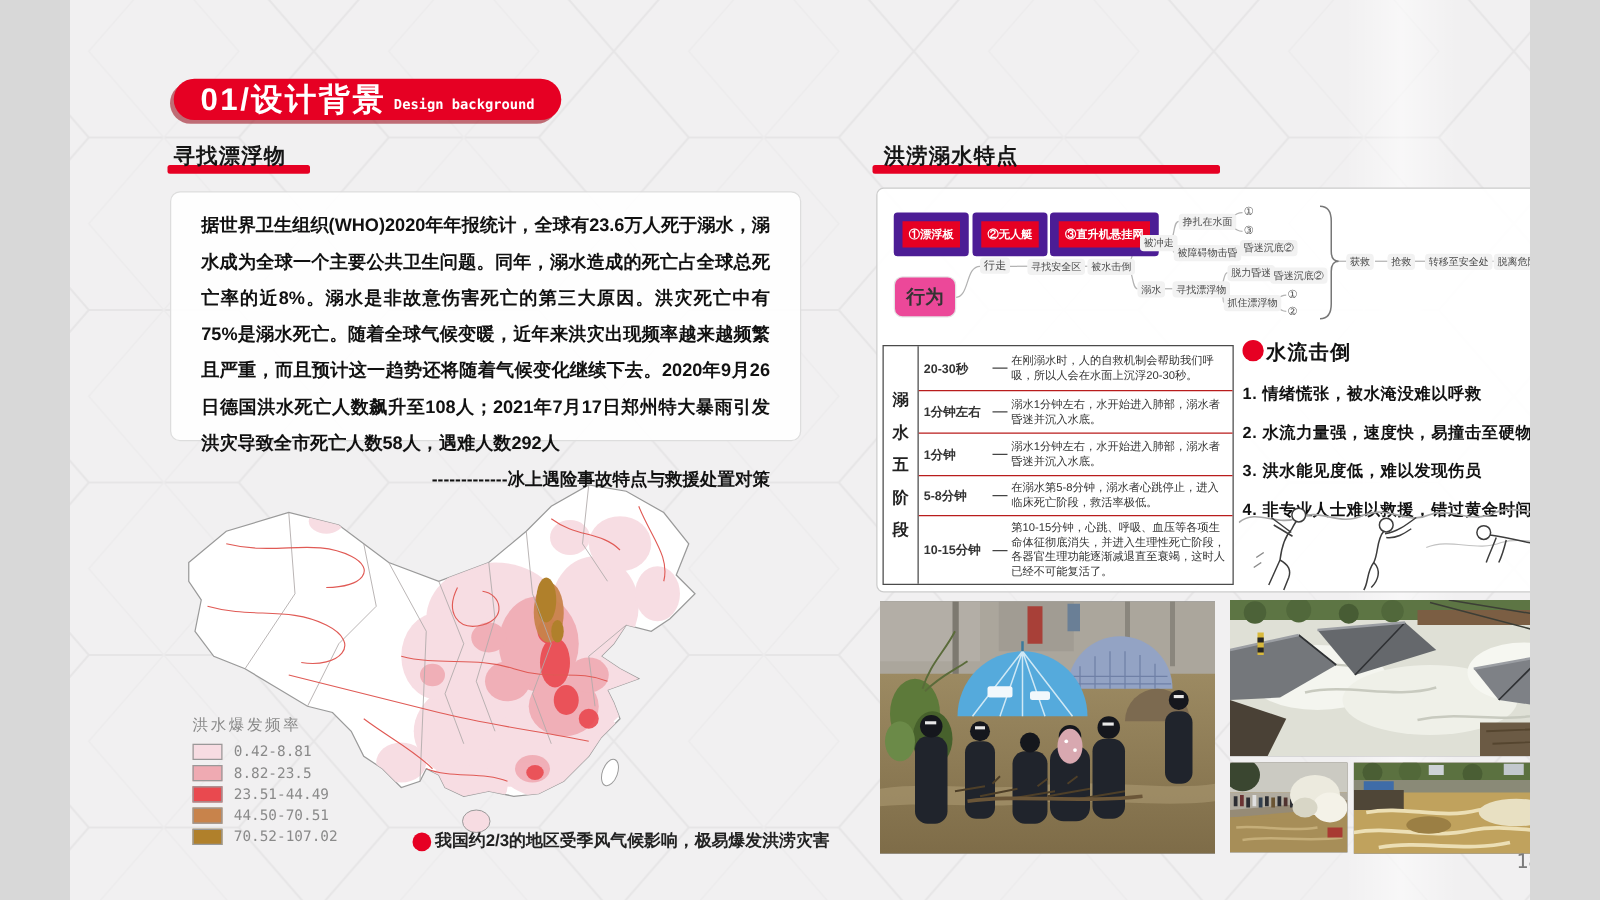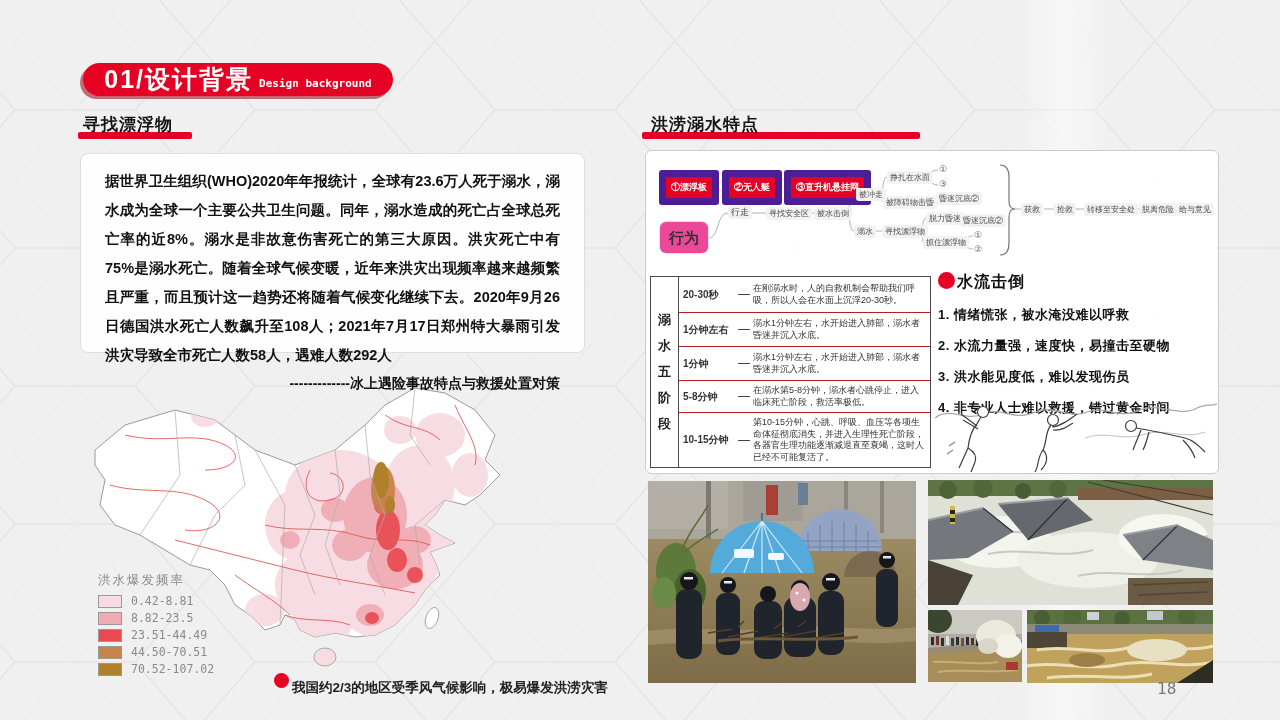--- a/index.html
+++ b/index.html
@@ -1,16 +1,16 @@
 <!DOCTYPE html>
 <html style="--accent: #e60023; --accent-dark: #b00018;"><head>
 <meta charset="utf-8">
 <style>
   html,body{margin:0;padding:0;background:#d8d8d8;}
-  .stage{position:relative;width:1280px;height:720px;margin:0 auto;overflow:hidden;
+  .stage{position:relative;width:1168px;height:720px;margin:0 auto;overflow:hidden;
          background:#f1f0f1;font-family:"Liberation Sans",sans-serif;}
   .hexbg{position:absolute;left:0;top:0;}
   .stage::before{content:"";position:absolute;left:596px;top:0;width:70px;height:720px;
          background:linear-gradient(90deg,rgba(255,255,255,0),rgba(255,255,255,.85),rgba(255,255,255,0));pointer-events:none;}
   .stage::after{content:"";position:absolute;left:1020px;top:0;width:90px;height:720px;
          background:linear-gradient(90deg,rgba(255,255,255,0),rgba(255,255,255,.5),rgba(255,255,255,0));pointer-events:none;}
 
   
   .pill{position:absolute;left:83px;top:63px;width:310px;height:33px;background:var(--accent,#e60023);
         border-radius:17px;display:flex;align-items:center;justify-content:center;gap:6px;
@@ -29,21 +29,21 @@
 
   
   .map-wrap{position:absolute;left:85px;top:375px;width:485px;height:300px;z-index:2;}
   .legend{position:absolute;left:98px;top:572px;z-index:6;}
   .legend .lt{font-size:12.5px;color:#8a8a8a;letter-spacing:2px;margin-bottom:4px;}
   .legend .li{display:flex;align-items:center;height:16px;margin-top:1px;}
   .legend .sw{width:22px;height:11px;border:1px solid #999;margin-right:9px;}
   .legend .lb{font-size:11.5px;color:#8a8a8a;font-family:"DejaVu Sans Mono",monospace;}
   .map-caption{position:absolute;left:274px;top:664px;display:flex;align-items:center;z-index:6;}
   .map-caption .dot{width:15px;height:15px;border-radius:50%;background:var(--accent,#e60023);margin-right:3px;}
-  .map-caption .txt{font-size:13.5px;font-weight:bold;color:#222;margin-top:15px;}
+  .map-caption .txt{font-size:13.5px;font-weight:bold;color:#222;}
 
   
   .flow-card{position:absolute;left:645px;top:150px;width:572px;height:322px;background:rgba(255,255,255,.95);
         border:1px solid #ccc;border-radius:6px;z-index:3;}
   .badge{position:absolute;background:var(--accent,#e60023);color:#fff;font-size:9px;font-weight:bold;
         padding:4px 5px;border-radius:3px;border:7px solid #4c1d95;white-space:nowrap;}
   .fnode{position:absolute;background:#f2f2f2;color:#4a4a4a;font-size:8px;line-height:9px;
         padding:2px 3px;border-radius:3px;white-space:nowrap;}
   .fnode.big{font-size:15px;line-height:15px;padding:8px 9px;border-radius:6px;color:#333;
         font-weight:600;background:#ec4899;box-shadow:0 0 0 1px #e3e3e3;}

